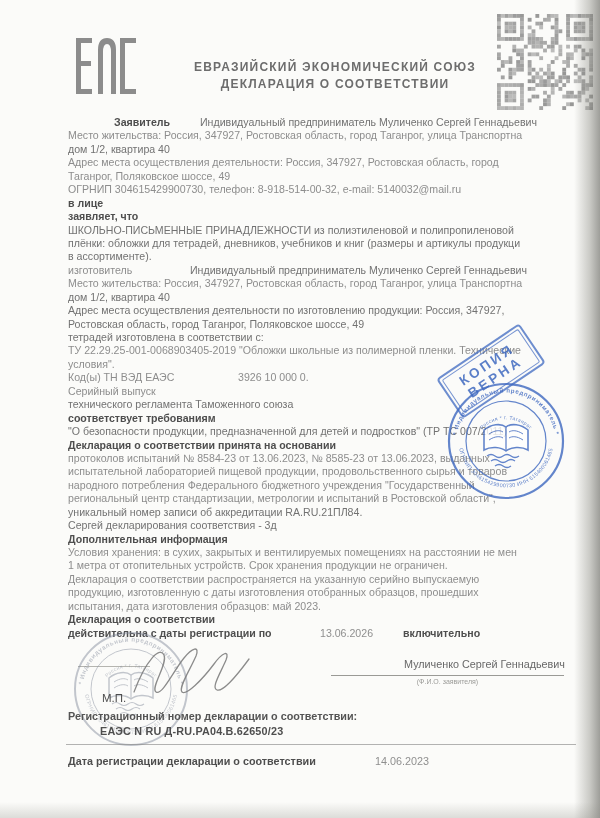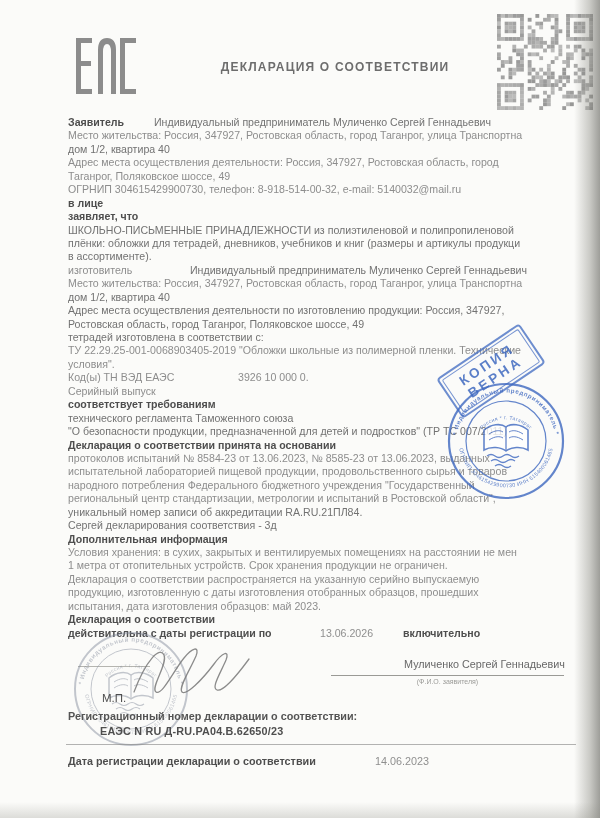--- a/index.html
+++ b/index.html
@@ -17,21 +17,21 @@
   
   .eac{position:absolute;left:74px;top:36px;width:64px;height:64px;}
   .title{position:absolute;left:145px;top:59px;width:380px;text-align:center;
     font-size:12px;font-weight:bold;color:#6d6d6d;letter-spacing:1.2px;line-height:17px;}
   .qr{position:absolute;left:497px;top:14px;width:96px;height:96px;opacity:.82;}
   
   .body{position:absolute;left:68px;top:116px;width:508px;font-size:10.6px;}
   .line{position:relative;height:13.45px;line-height:13.45px;white-space:nowrap;}
   .b{font-weight:bold;color:#4e4e4e;}
   .lt{color:#8d8d8d;}
-  .lbl-app{display:inline-block;width:86px;}
+  .lbl-app{display:inline-block;width:86px;margin-left:46px;}
   .lbl-man{display:inline-block;width:122px;}
   .lbl-tnv{display:inline-block;width:170px;}
   .val-date{color:#8f8f8f;}
   .abs{position:absolute;top:0;}
   
   .sig-line-left{position:absolute;left:78px;top:666px;width:72px;height:1px;background:#b5b5b0;}
   .sig-name{position:absolute;left:330px;top:658px;width:235px;text-align:right;font-size:10.8px;color:#686868;}
   .sig-underline{position:absolute;left:331px;top:675px;width:233px;height:1px;background:#9a9a96;}
   .sig-caption{position:absolute;left:330px;top:678px;width:235px;text-align:center;font-size:7px;color:#9b9b98;}
   .mp{position:absolute;left:102px;top:692px;font-size:11.5px;color:#4f4f4f;}
@@ -66,20 +66,21 @@
     <svg viewBox="0 0 64 60" width="64" height="60">
       <g fill="#8c8c8c">
         <path d="M2,2 h16 v5 h-11 v18 h10 v5 h-10 v23 h11 v5 h-16 z"></path>
         <path d="M24,58 v-44 q0,-12 9,-12 q9,0 9,12 v44 h-5 v-42 q0,-8 -4,-8 q-4,0 -4,8 v42 z"></path>
         <path d="M46,2 h16 v5 h-11 v46 h11 v5 h-16 z"></path>
       </g>
     </svg>
   </div>
 
   <div class="title">
+    <div>ЕВРАЗИЙСКИЙ ЭКОНОМИЧЕСКИЙ СОЮЗ</div>
     <div>ДЕКЛАРАЦИЯ О СООТВЕТСТВИИ</div>
   </div>
 
   <svg class="qr" id="qr" viewBox="0 0 96 96">
       <rect x="0.00" y="0.00" width="3.84" height="3.84" fill="#737373" opacity="0.87"></rect>
       <rect x="0.00" y="3.84" width="3.84" height="3.84" fill="#737373" opacity="0.83"></rect>
       <rect x="0.00" y="7.68" width="3.84" height="3.84" fill="#737373" opacity="0.55"></rect>
       <rect x="0.00" y="11.52" width="3.84" height="3.84" fill="#737373" opacity="0.90"></rect>
       <rect x="0.00" y="15.36" width="3.84" height="3.84" fill="#737373" opacity="0.62"></rect>
       <rect x="0.00" y="19.20" width="3.84" height="3.84" fill="#737373" opacity="0.77"></rect>
@@ -385,22 +386,22 @@
     <div class="line">дом 1/2, квартира 40</div>
     <div class="line">Адрес места осуществления деятельности по изготовлению продукции: Россия, 347927,</div>
     <div class="line">Ростовская область, город Таганрог, Поляковское шоссе, 49</div>
     <div class="line">тетрадей изготовлена в соответствии с:</div>
     <div class="line lt">ТУ 22.29.25-001-0068903405-2019 "Обложки школьные из полимерной пленки. Технические</div>
     <div class="line lt">условия".</div>
     <div class="line">
       <span class="lt lbl-tnv">Код(ы) ТН ВЭД ЕАЭС</span><span class="lt">3926 10 000 0.</span>
     </div>
     <div class="line lt">Серийный выпуск</div>
+    <div class="line">технического регламента Таможенного союза</div>
     <div class="line b">соответствует требованиям</div>
-    <div class="line">технического регламента Таможенного союза</div>
     <div class="line">"О безопасности продукции, предназначенной для детей и подростков" (ТР ТС 007/2011)</div>
     <div class="line b">Декларация о соответствии принята на основании</div>
     <div class="line lt">протоколов испытаний № 8584-23 от 13.06.2023, № 8585-23 от 13.06.2023, выданных</div>
     <div class="line lt">испытательной лабораторией пищевой продукции, продовольственного сырья и товаров</div>
     <div class="line lt">народного потребления Федерального бюджетного учреждения "Государственный</div>
     <div class="line lt">региональный центр стандартизации, метрологии и испытаний в Ростовской области",</div>
     <div class="line">уникальный номер записи об аккредитации RA.RU.21ПЛ84.</div>
     <div class="line">Сергей декларирования соответствия - 3д</div>
     <div class="line b">Дополнительная информация</div>
     <div class="line lt">Условия хранения: в сухих, закрытых и вентилируемых помещениях на расстоянии не мен</div>

